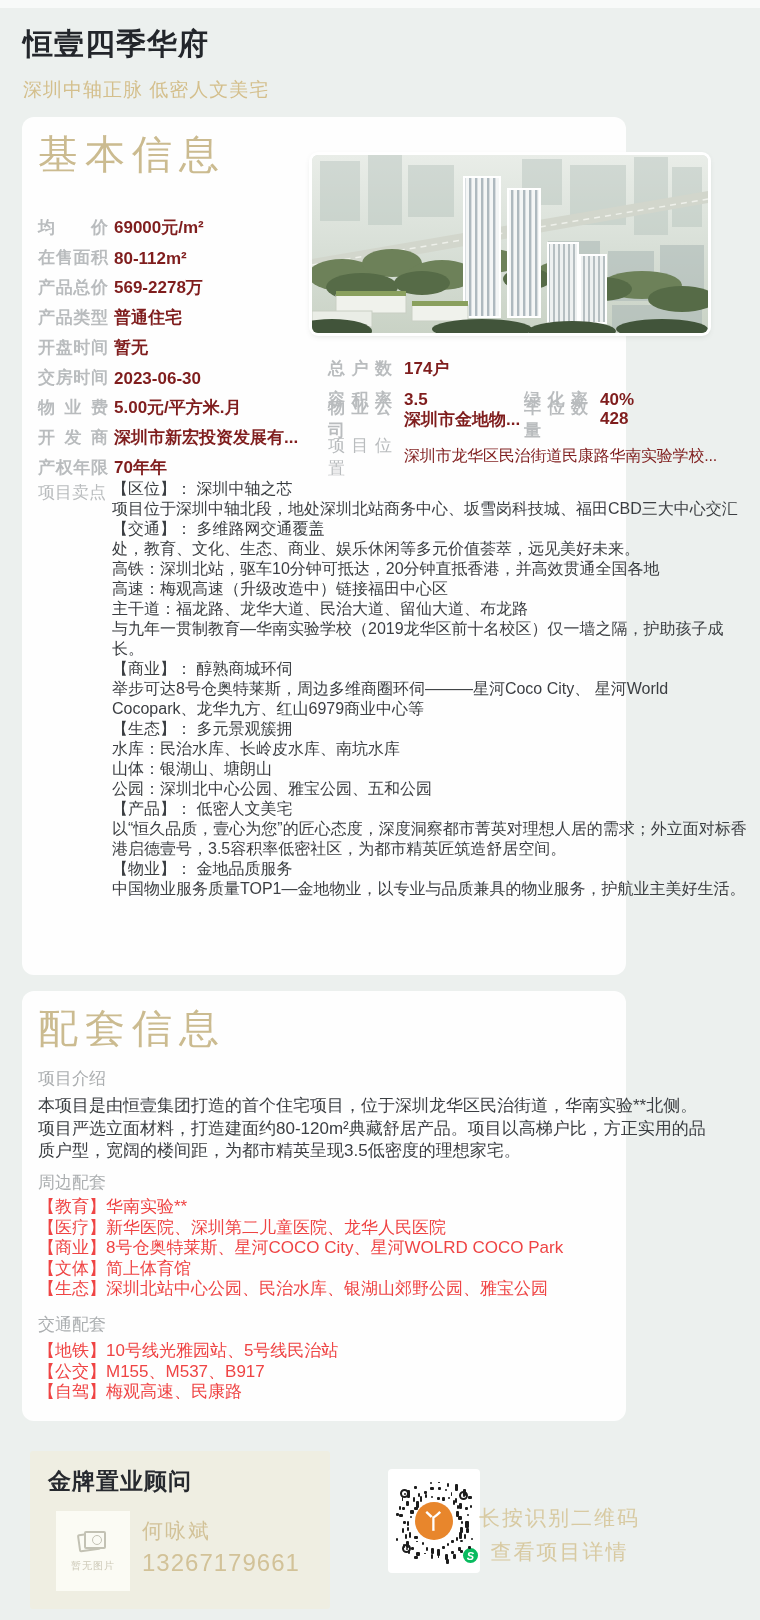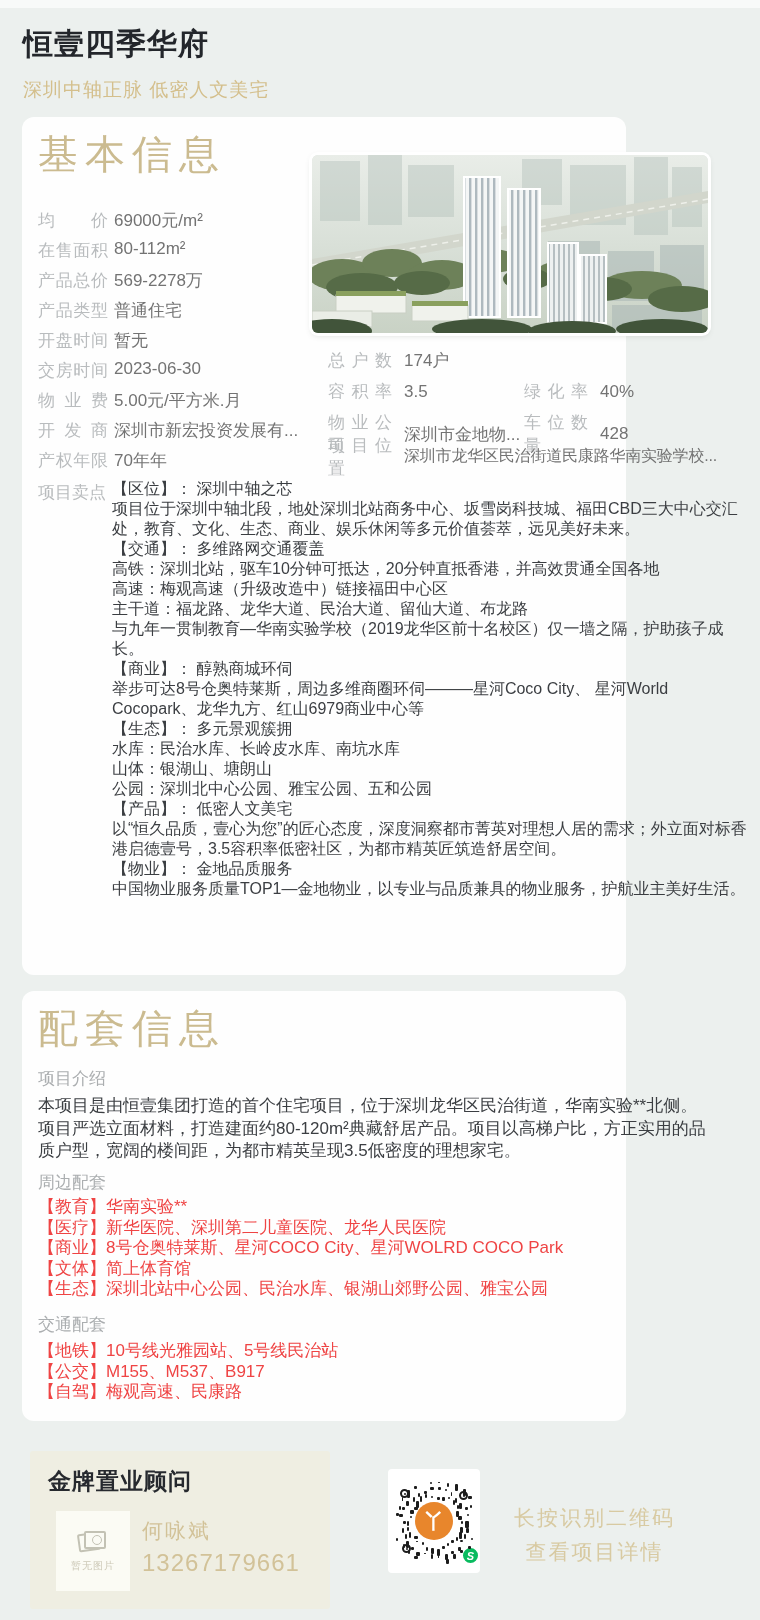--- a/index.html
+++ b/index.html
@@ -26,27 +26,27 @@
     font-size:40px; color:#cbbb90; letter-spacing:7px; font-weight:500;
   }
 
   .hero {
     position:absolute; left:290px; top:38px; width:396px; height:178px;
     border-radius:6px; overflow:hidden; background:#dfe5e0;
     box-shadow:0 0 0 3px #ffffff, 0 2px 6px rgba(80,90,85,.25);
   }
 
   .left-col { position:absolute; left:16px; top:92px; }
-  .info-row { display:flex; align-items:flex-start; height:30px; }
+  .info-row { display:flex; align-items:flex-end; height:30px;font-weight:bold; }
   .info-label {
     display:inline-block; width:70px; margin-right:6px;
     font-size:17px; color:#b9bcbe;
     text-align:justify; text-align-last:justify;
   }
-  .info-value { font-size:17px; color:#737373; white-space:nowrap; }
+  .info-value { font-size:17px; color:#7f1d1d; white-space:nowrap; }
 
   .right-grid { position:absolute; left:306px; top:232px; width:392px; }
   .right-grid .info-row { height:31px; }
   .pair { display:flex; align-items:center; width:196px; }
   .pair .info-label { width:64px; margin-right:12px; }
   .loc-row { position:absolute; left:306px; top:324px; display:flex; align-items:center; height:31px; width:396px; }
   .loc-row .info-label { width:64px; margin-right:12px; flex:none; }
   .loc-row .info-value { font-size:16px; letter-spacing:-0.2px; overflow:hidden; }
 
   .selling-label { position:absolute; left:16px; top:364px; font-size:17px; color:#b9bcbe; }
@@ -97,21 +97,21 @@
     background:#e8862c; border-radius:50%; display:flex; align-items:center; justify-content:center;
     box-shadow:0 0 0 3px #fff;
   }
   .qr-center span { color:#fff; font-size:20px; font-weight:bold; font-family:"DejaVu Serif",serif; }
   .qr-badge {
     position:absolute; right:-4px; bottom:-2px; width:19px; height:19px;
     background:#09bb5f; border:2px solid #fff; border-radius:50%;
     display:flex; align-items:center; justify-content:center;
     color:#fff; font-size:11px; font-weight:bold; font-style:italic;
   }
-  .qr-tip { position:absolute; left:514px; top:80px; text-align:center; }
+  .qr-tip { position:absolute; left:479px; top:80px; text-align:center; }
   .qr-tip div { font-size:21px; line-height:34px; color:#d8caa2; letter-spacing:2px; }
 </style>
 </head>
 <body>
 
 <div class="top-strip"></div>
 
 <div class="header">
   <div class="page-title">恒壹四季华府</div>
   <div class="page-subtitle">深圳中轴正脉 低密人文美宅</div>
@@ -262,22 +262,22 @@
 
   <div class="loc-row">
     <span class="info-label">项目位置</span>
     <span class="info-value">深圳市龙华区民治街道民康路华南实验学校...</span>
   </div>
 
   <div class="selling-label">项目卖点</div>
   <div class="selling-lines">
     <div class="line">【区位】： 深圳中轴之芯</div>
     <div class="line">项目位于深圳中轴北段，地处深圳北站商务中心、坂雪岗科技城、福田CBD三大中心交汇</div>
+    <div class="line">【交通】： 多维路网交通覆盖</div>
     <div class="line">处，教育、文化、生态、商业、娱乐休闲等多元价值荟萃，远见美好未来。</div>
-    <div class="line">【交通】： 多维路网交通覆盖</div>
     <div class="line">高铁：深圳北站，驱车10分钟可抵达，20分钟直抵香港，并高效贯通全国各地</div>
     <div class="line">高速：梅观高速（升级改造中）链接福田中心区</div>
     <div class="line">主干道：福龙路、龙华大道、民治大道、留仙大道、布龙路</div>
     <div class="line">与九年一贯制教育—华南实验学校（2019龙华区前十名校区）仅一墙之隔，护助孩子成</div>
     <div class="line">长。</div>
     <div class="line">【商业】： 醇熟商城环伺</div>
     <div class="line">举步可达8号仓奥特莱斯，周边多维商圈环伺———星河Coco City、 星河World</div>
     <div class="line">Cocopark、龙华九方、红山6979商业中心等</div>
     <div class="line">【生态】： 多元景观簇拥</div>
     <div class="line">水库：民治水库、长岭皮水库、南坑水库</div>

